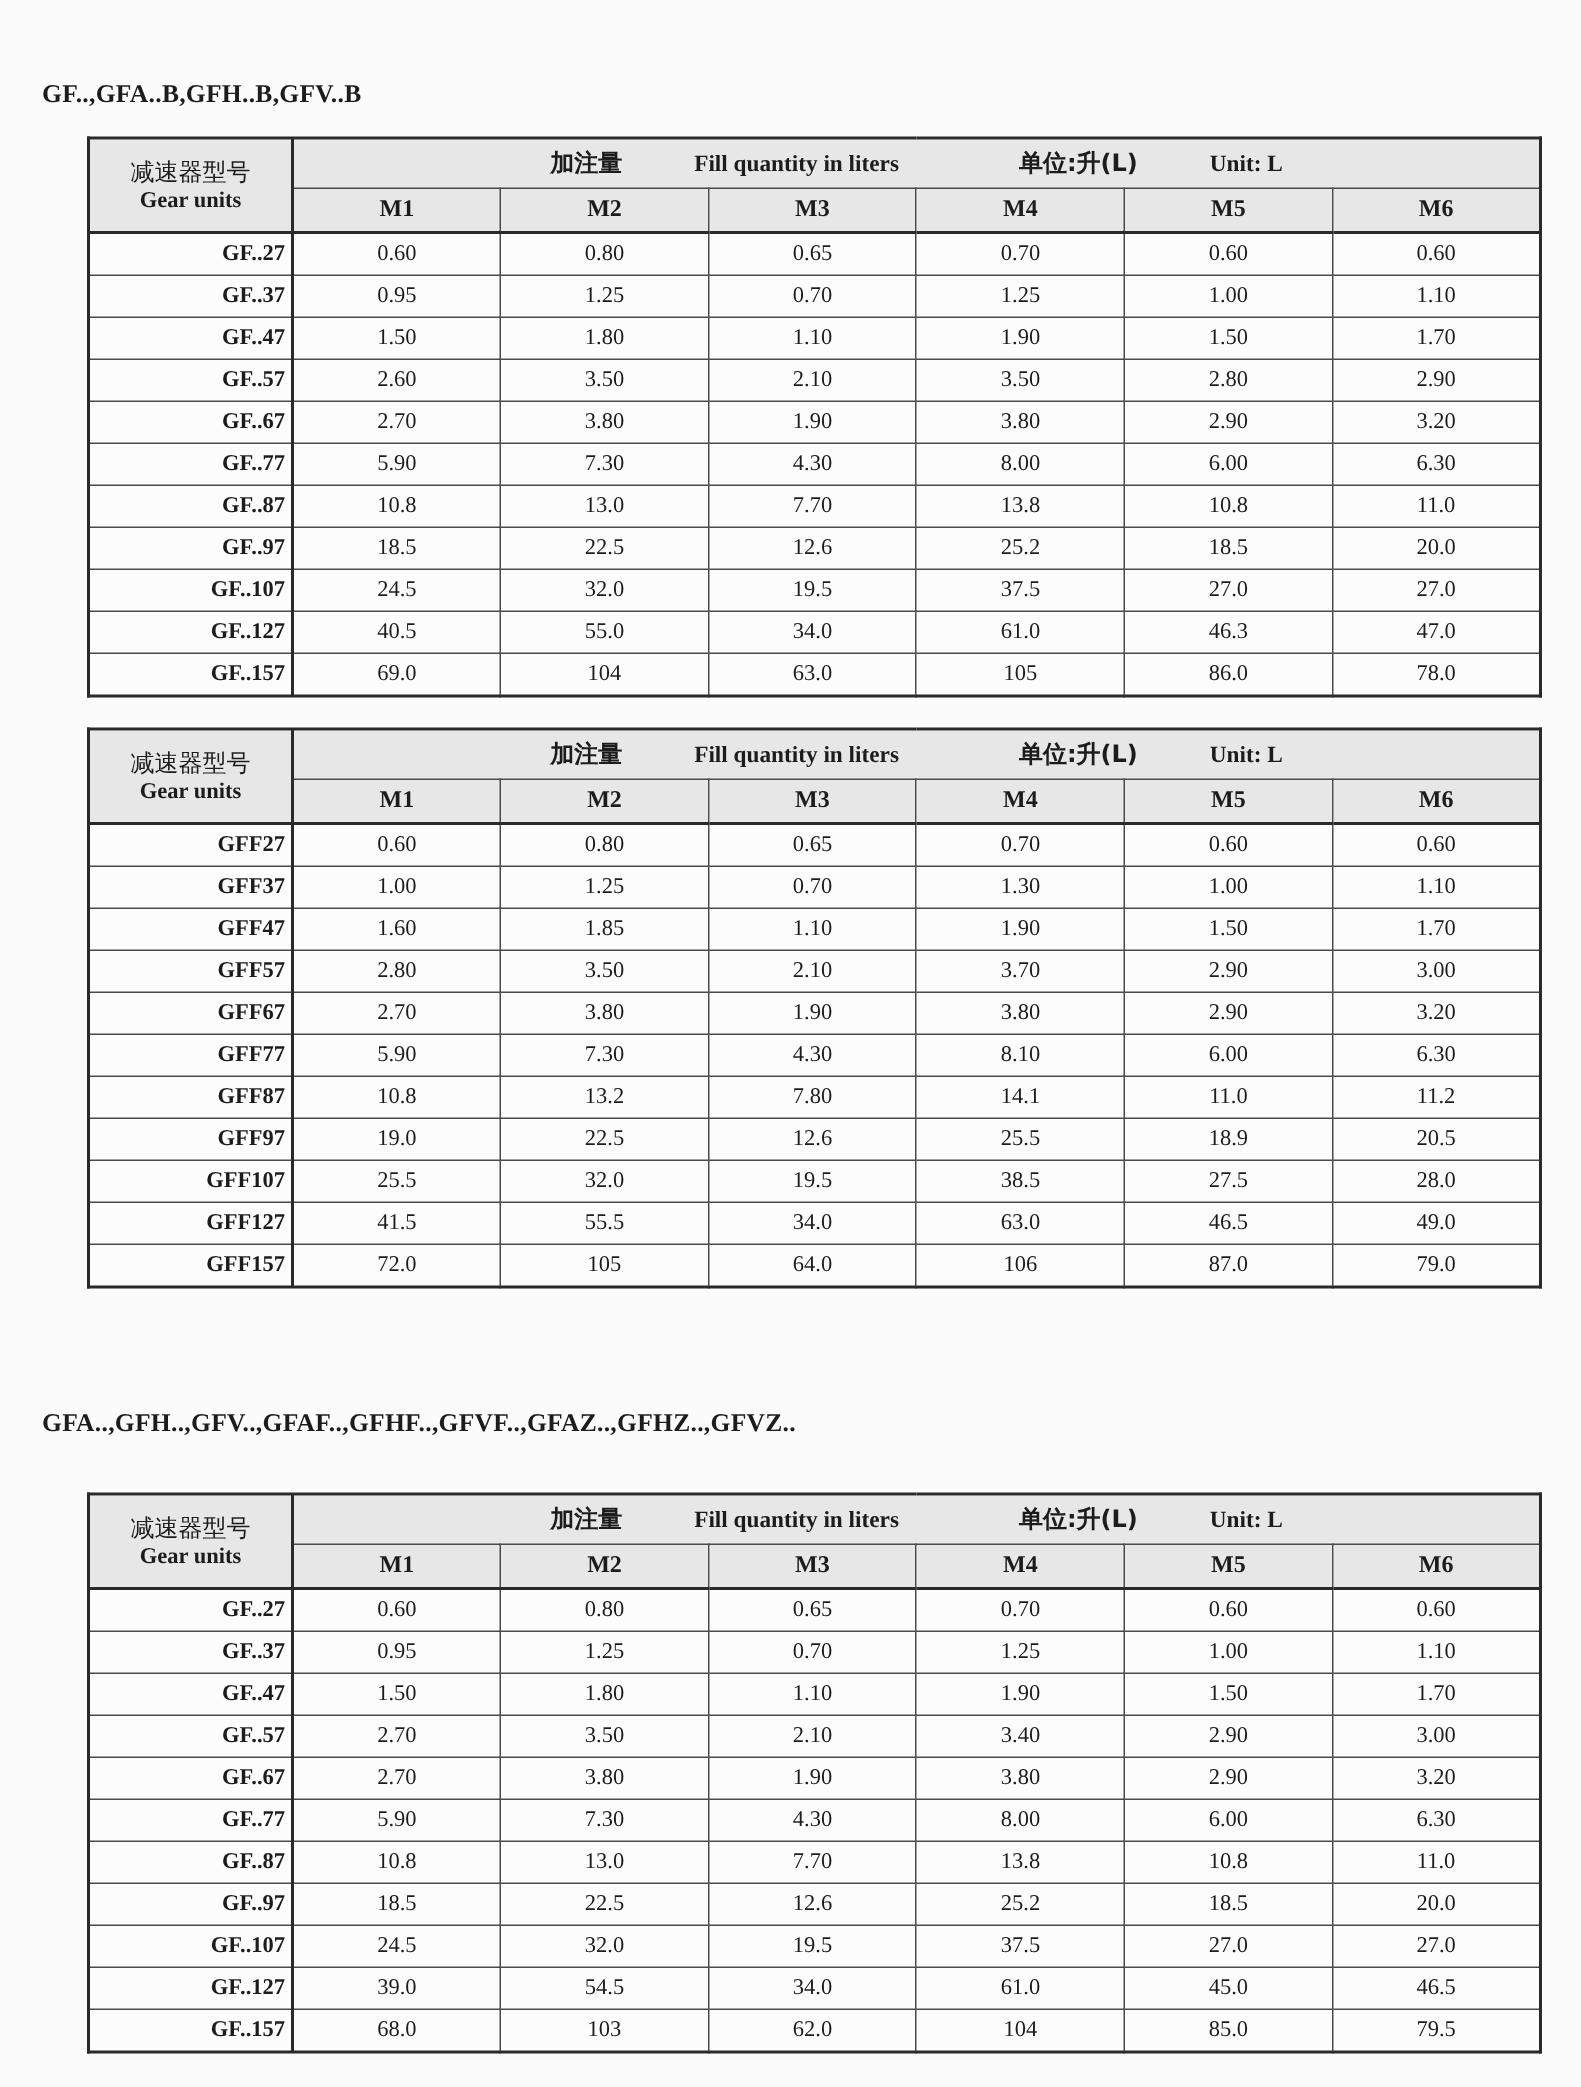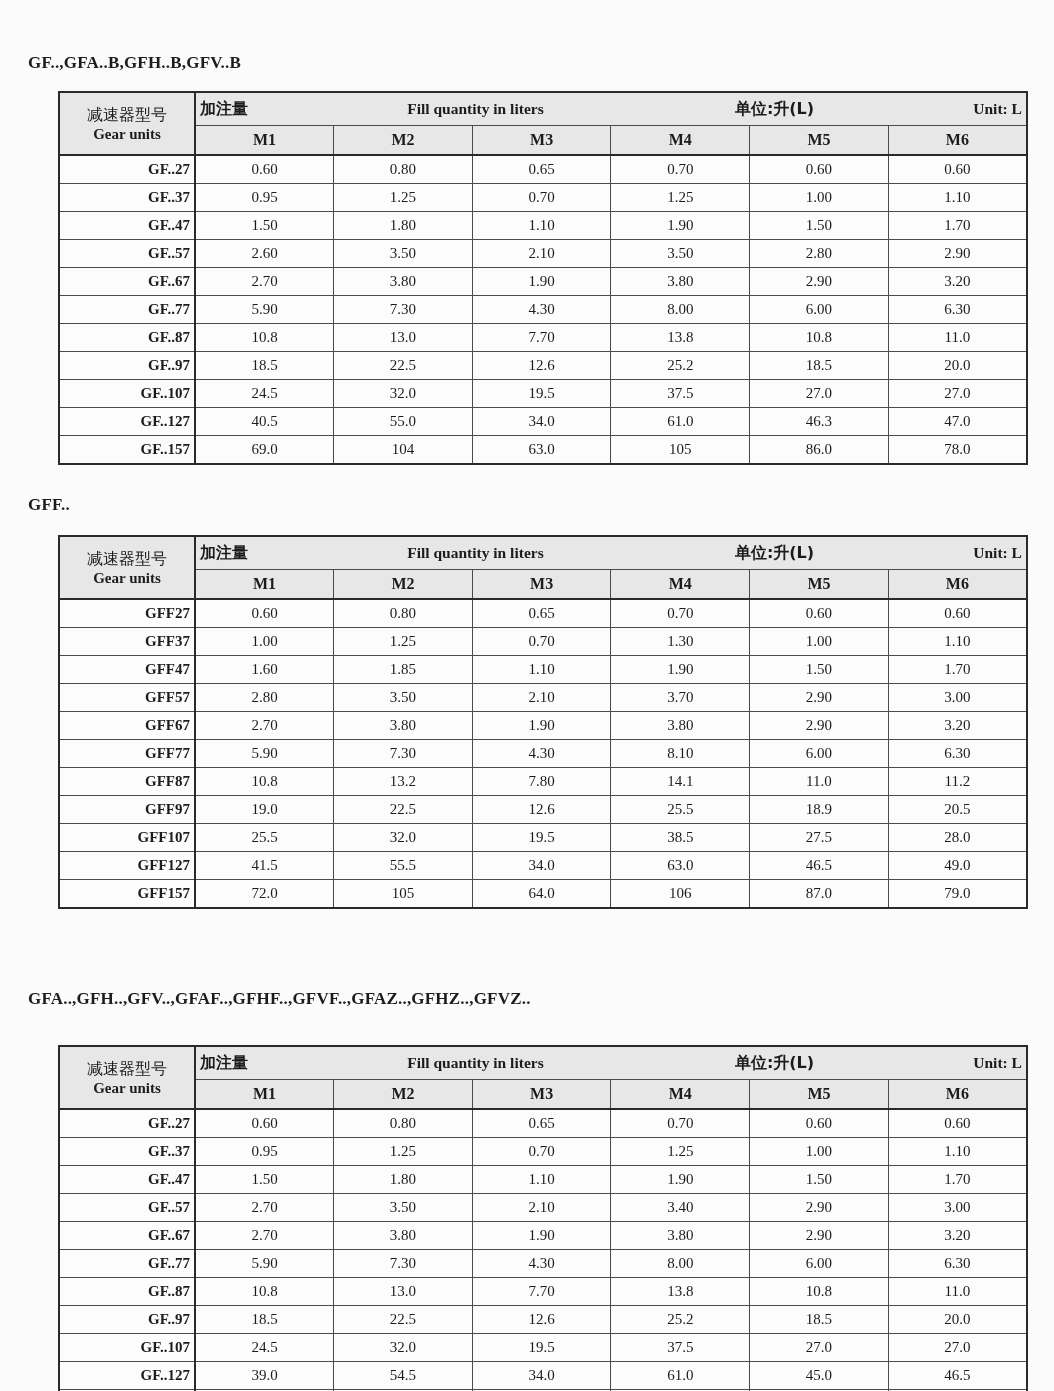--- a/index.html
+++ b/index.html
@@ -70,21 +70,21 @@
     display: block;
     font-weight: bold;
     font-size: 15px;
     line-height: 19px;
   }
   th.fill-head {
     font-weight: normal;
   }
   .fill-head .inner {
     display: flex;
-    justify-content: space-between;
+    justify-content: center;
     align-items: baseline;
     gap: 16px;
   }
   .fill-head .zh {
     font-family: "DejaVu Sans", "Liberation Sans", sans-serif;
     font-size: 16px;
     font-weight: bold;
   }
   .fill-head .en {
     font-family: "Liberation Serif", serif;
@@ -239,21 +239,20 @@
           <td class="model-cell">GF..157</td>
           <td class="value-cell">69.0</td>
           <td class="value-cell">104</td>
           <td class="value-cell">63.0</td>
           <td class="value-cell">105</td>
           <td class="value-cell">86.0</td>
           <td class="value-cell">78.0</td>
         </tr>
       </tbody>
     </table>
-    <h2 class="section-title t2">GFF..</h2>
     <table class="fill-table second">
       <colgroup>
         <col class="c-model">
         <col>
         <col>
         <col>
         <col>
         <col>
         <col>
       </colgroup>

